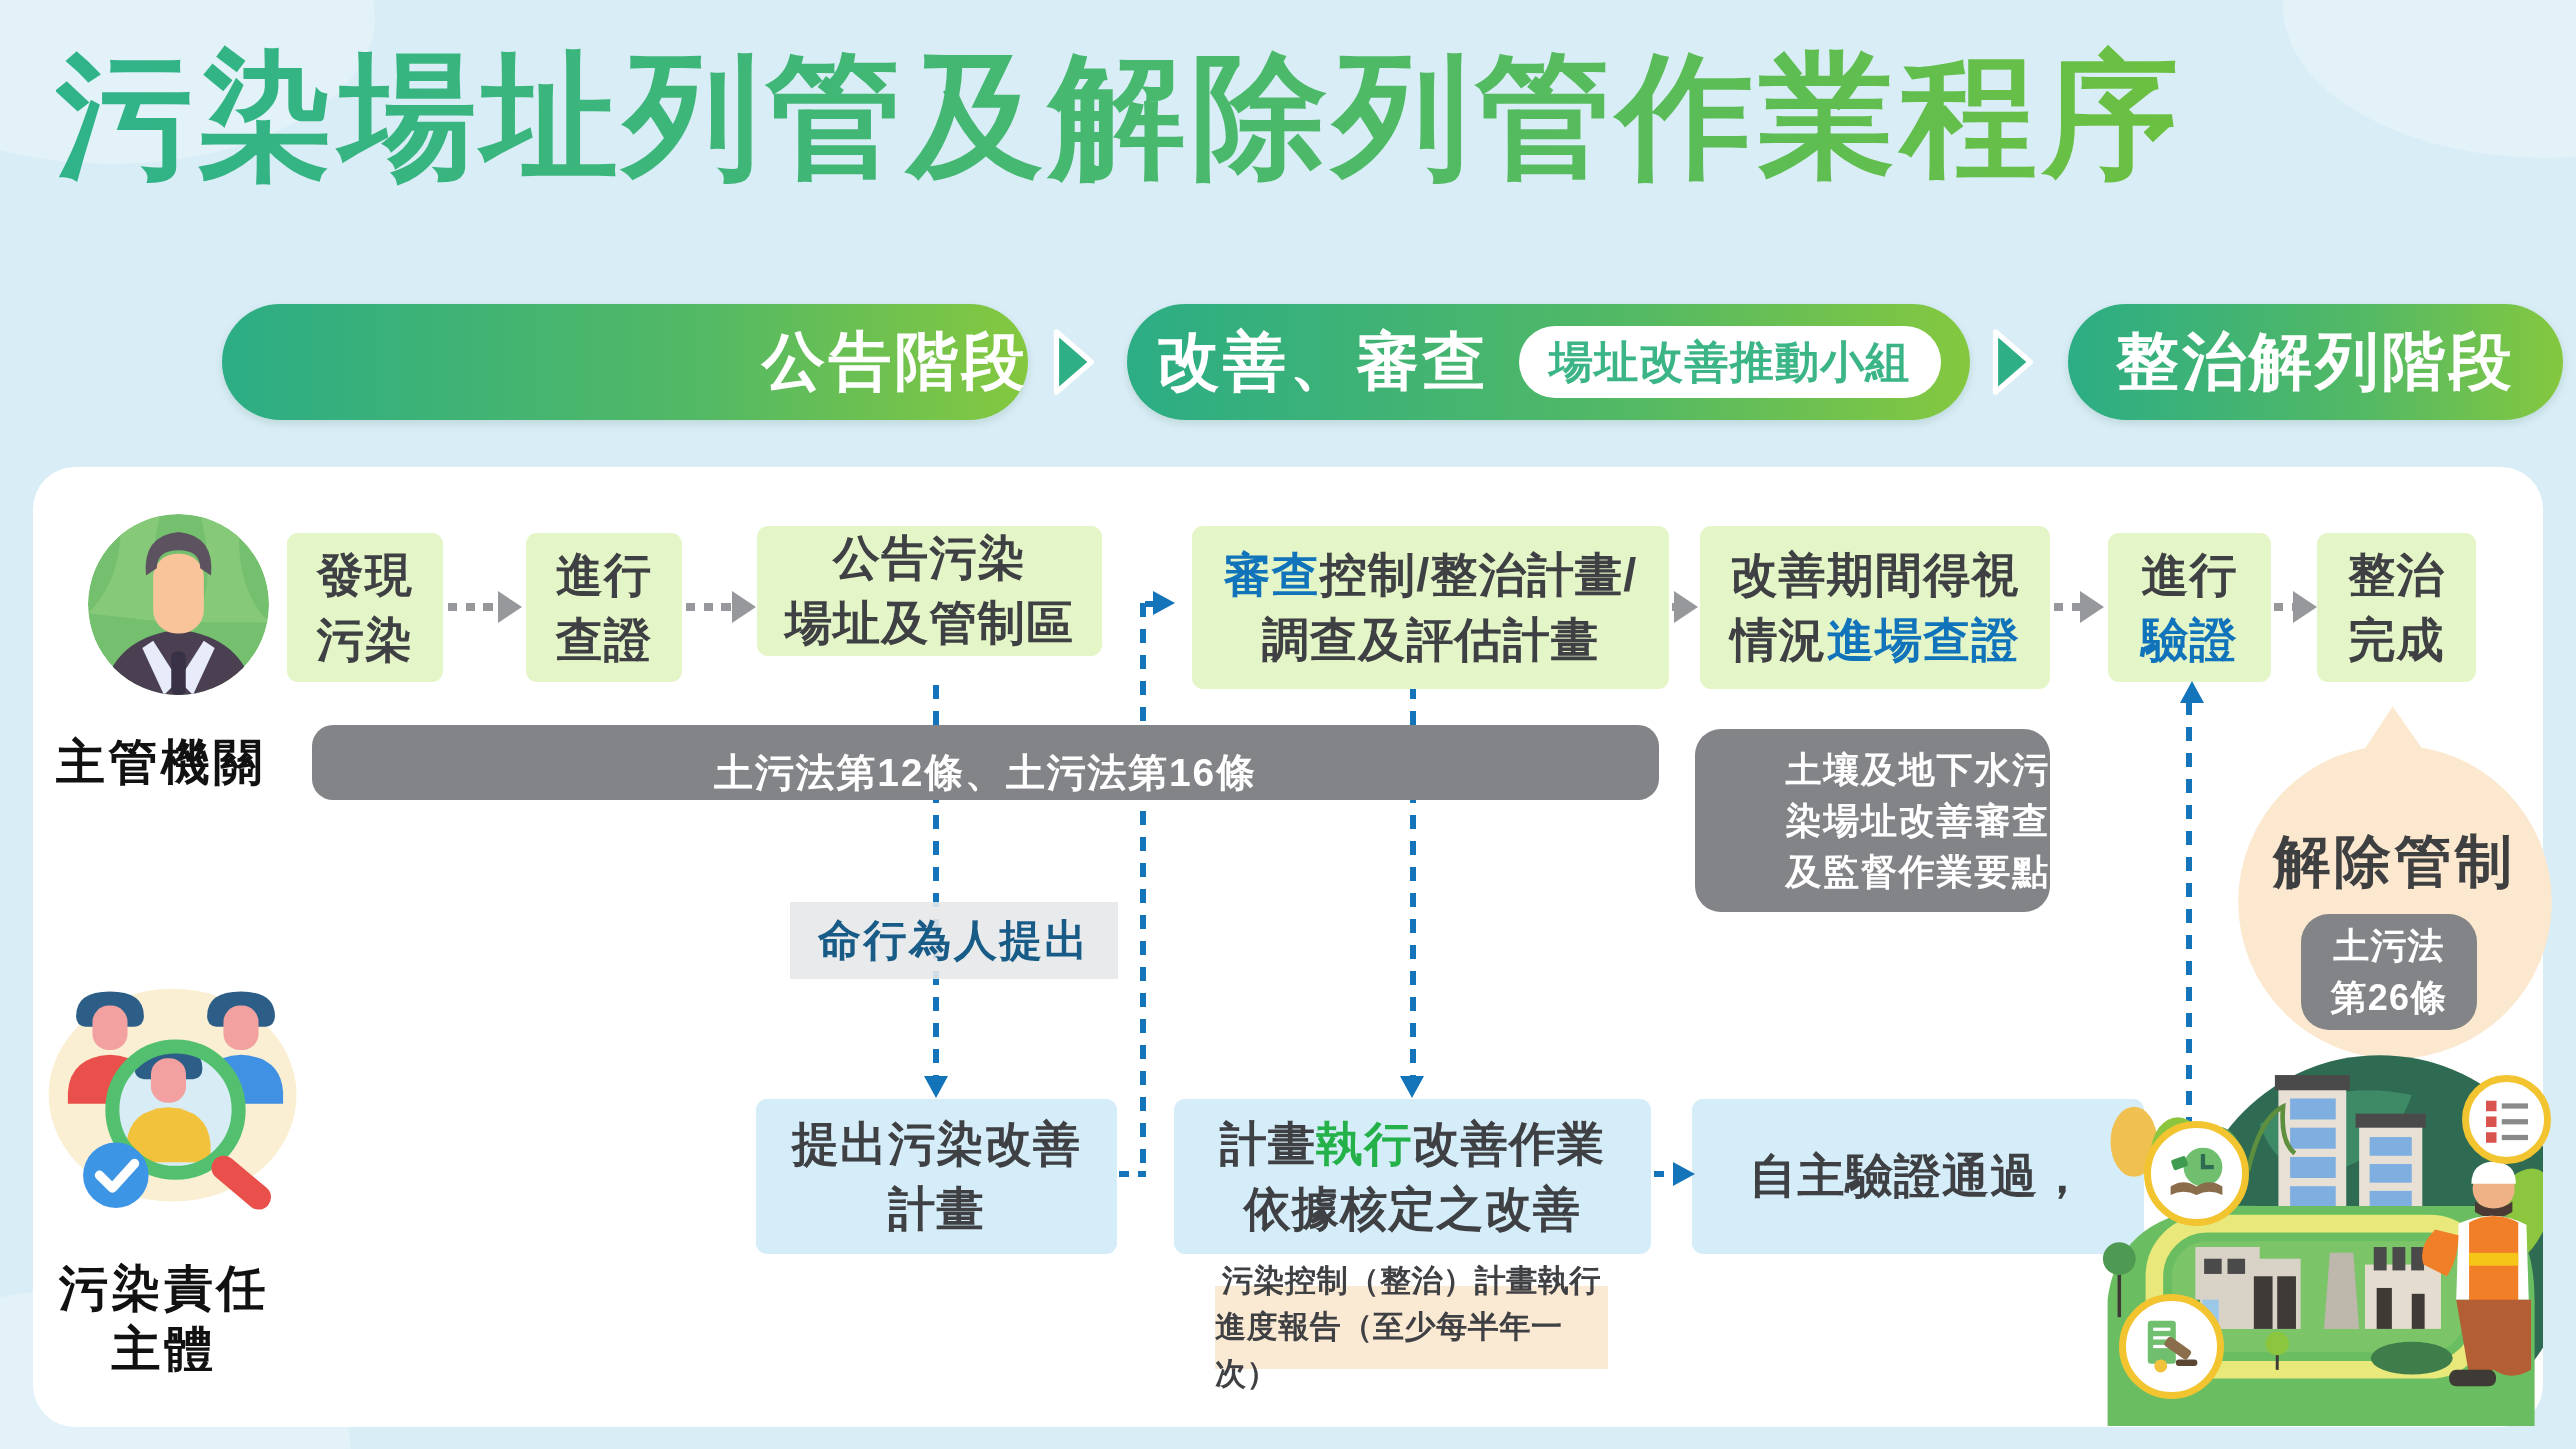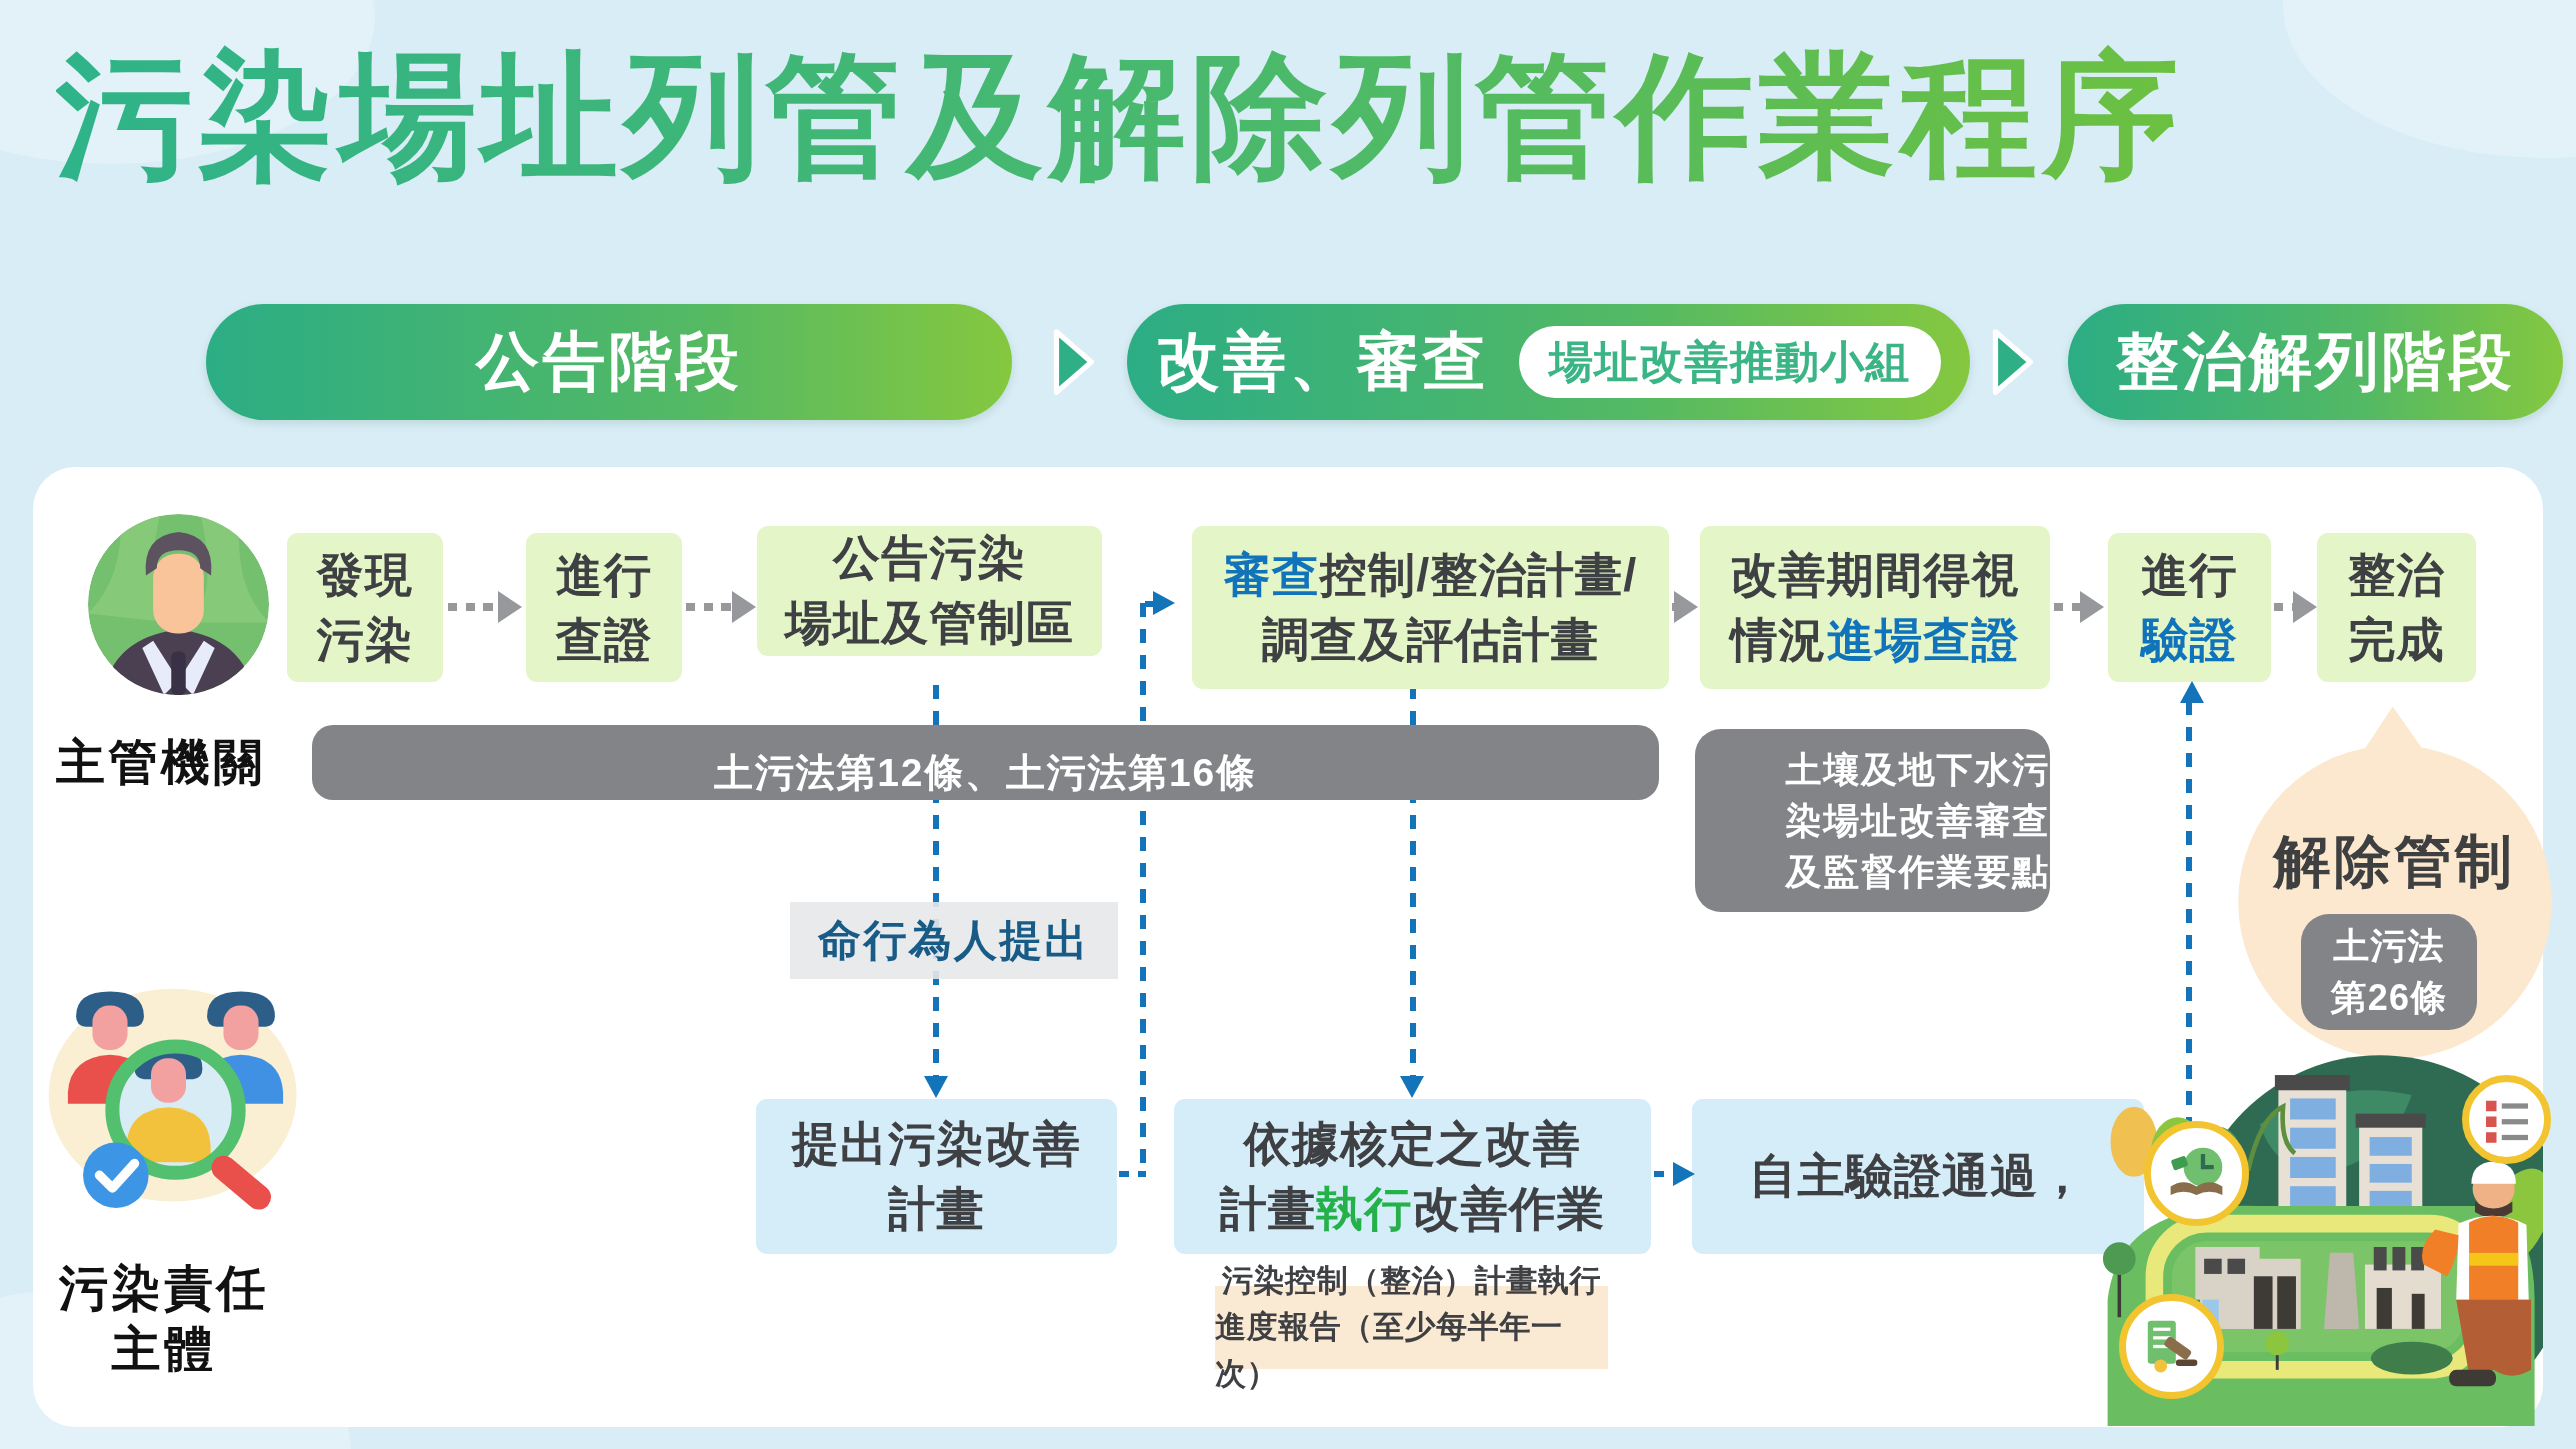--- a/index.html
+++ b/index.html
@@ -81,21 +81,21 @@
 </style>
 </head>
 <body>
 
 <div class="abs corner-cloud" style="left:-152px;top:-129px;width:527px;height:293px;"></div>
 <div class="abs corner-cloud" style="left:-176px;top:1288px;width:527px;height:328px;"></div>
 <div class="abs corner-cloud" style="left:2283px;top:-146px;width:527px;height:304px;"></div>
 
 <div class="abs main-title">污染場址列管及解除列管作業程序</div>
 
-<div class="abs pill" style="left:206px;width:806px;">
+<div class="abs pill" style="left:222px;width:806px;justify-content:flex-end;">
   <span>公告階段</span>
 </div>
 <svg class="abs stage-tri" style="left:1053px;" viewBox="0 0 74 116">
   <polygon points="6,6 66,58 6,110" fill="#2FAF85" stroke="#FFFFFF" stroke-width="9" stroke-linejoin="round"></polygon>
 </svg>
 <div class="abs pill" style="left:1127px;width:843px;">
   <span>改善、審查</span>
   <span class="pill-badge">場址改善推動小組</span>
 </div>
 <svg class="abs stage-tri" style="left:1992px;" viewBox="0 0 74 116">
@@ -182,22 +182,22 @@
 <div class="abs order-box" style="left:790px;top:902px;width:328px;height:77px;">
   <span>命行為人提出</span>
 </div>
 
 <div class="abs fbox blue" style="left:756px;top:1099px;width:361px;height:155px;">
   <div>提出污染改善</div>
   <div>計畫</div>
 </div>
 
 <div class="abs fbox blue" style="left:1174px;top:1099px;width:477px;height:155px;">
+  <div><span>計畫</span><span class="hl-green">執行</span><span>改善作業</span></div>
   <div>依據核定之改善</div>
-  <div><span>計畫</span><span class="hl-green">執行</span><span>改善作業</span></div>
 </div>
 
 <div class="abs fbox blue" style="left:1692px;top:1099px;width:452px;height:155px;">
   <div>自主驗證通過，</div>
 </div>
 
 <div class="abs note-yellow" style="left:1215px;top:1286px;width:393px;height:83px;">
   <div>污染控制（整治）計畫執行</div>
   <div>進度報告（至少每半年一次）</div>
 </div>

